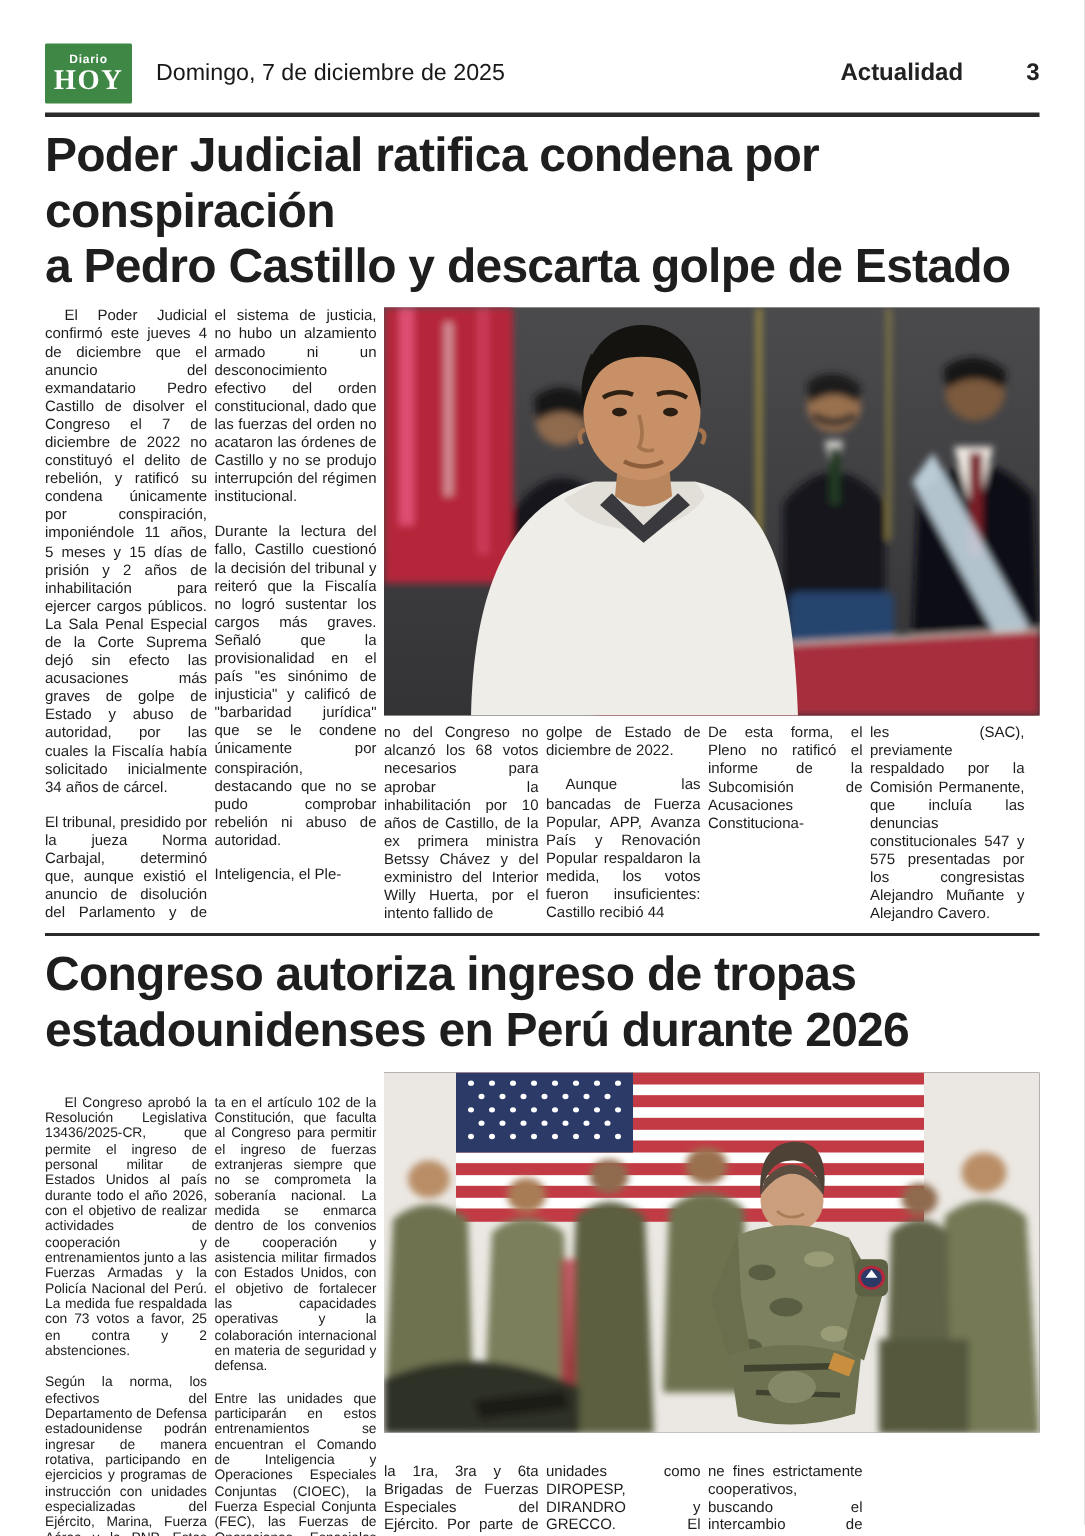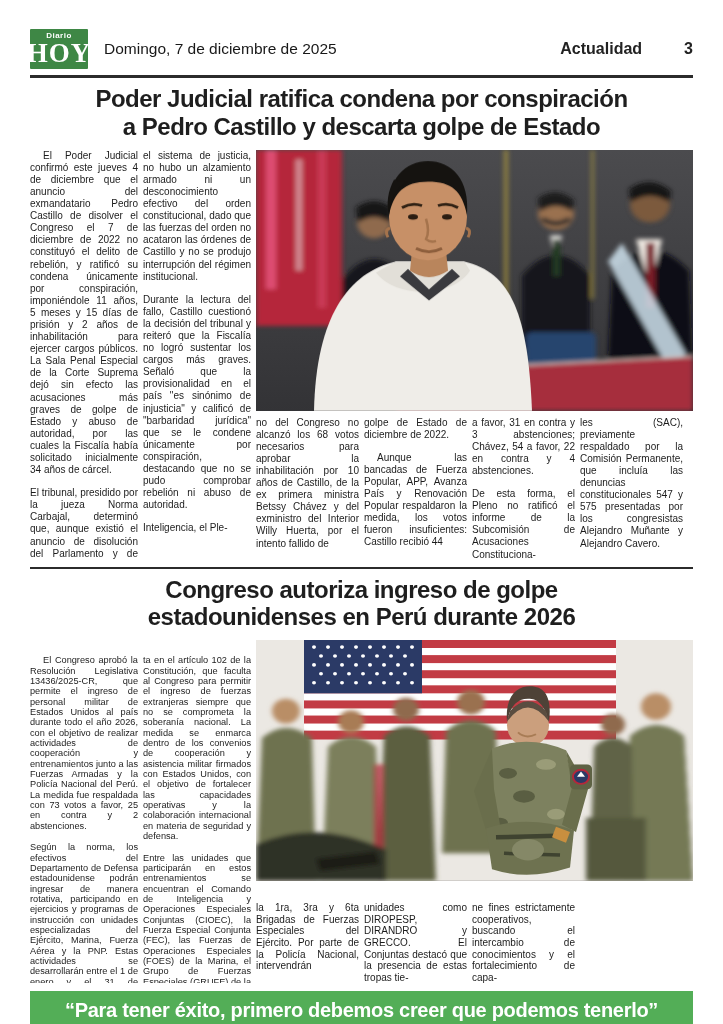--- a/index.html
+++ b/index.html
@@ -6,27 +6,27 @@
   .page{
     position:relative;width:723px;height:1024px;margin:0 auto;background:#ffffff;
     font-family:"Liberation Sans", sans-serif;color:#1c1c1c;overflow:hidden;
     box-sizing:border-box;padding:28px 30px 0 30px;
   }
   
   .hdr{display:flex;align-items:center;height:42px;}
   .logo{width:58px;height:40px;background:#3e8745;border-radius:1px;display:flex;
         flex-direction:column;align-items:center;justify-content:center;color:#fff;line-height:1;}
   .logo .lt{font-size:8px;font-weight:bold;letter-spacing:.5px;}
-  .logo .lm{font-family:"Liberation Serif", serif;font-size:27px;font-weight:bold;letter-spacing:1px;}
+  .logo .lm{font-family:"Liberation Serif", serif;font-size:19px;font-weight:bold;letter-spacing:1px;}
   .hdr .date{margin-left:16px;font-size:15.5px;color:#181818;}
   .hdr .right{margin-left:auto;display:flex;align-items:baseline;gap:42px;font-weight:bold;font-size:16px;color:#222;}
   .rule-thick{height:3px;background:#2b2b2b;margin-top:5px;}
   .rule-thin{height:2px;background:#2b2b2b;margin:6px 0 2px 0;}
   
-  h1,h2{font-size:24px;font-weight:bold;text-align:center;line-height:1.16;
+  h1,h2{font-size:32px;font-weight:bold;text-align:left;line-height:1.16;
         margin:7px 0 9px 0;color:#1e1e1e;letter-spacing:-.5px;}
   
   .article{display:flex;gap:5px;}
   .col{width:108px;flex:0 0 108px;text-align:justify;overflow:hidden;}
   .a1 .col{font-size:10px;line-height:12.1px;}
   .a1{height:411px;}
   .col p{margin:0 0 11px 0;}
   .col p.ind{text-indent:13px;}
   .col p:last-child{margin-bottom:0;}
   .rightblock{flex:1;display:flex;flex-direction:column;gap:6px;min-width:0;}
@@ -132,33 +132,32 @@
       </svg>
       <div class="subcols">
         <div class="col">
           <p>no del Congreso no alcanzó los 68 votos necesarios para aprobar la inhabilitación por 10 años de Castillo, de la ex primera ministra Betssy Chávez y del exministro del Interior Willy Huerta, por el intento fallido de</p>
         </div>
         <div class="col">
           <p>golpe de Estado de diciembre de 2022.</p>
           <p class="ind">Aunque las bancadas de Fuerza Popular, APP, Avanza País y Renovación Popular respaldaron la medida, los votos fueron insuficientes: Castillo recibió 44</p>
         </div>
         <div class="col">
-          <p>a favor, 31 en contra y 3 abstenciones; Chávez, 54 a favor, 22 en contra y 4 abstenciones.</p>
           <p>De esta forma, el Pleno no ratificó el informe de la Subcomisión de Acusaciones Constituciona-</p>
         </div>
         <div class="col">
           <p>les (SAC), previamente respaldado por la Comisión Permanente, que incluía las denuncias constitucionales 547 y 575 presentadas por los congresistas Alejandro Muñante y Alejandro Cavero.</p>
         </div>
       </div>
     </div>
   </div>
 
   <div class="rule-thin"></div>
 
-  <h2><span>Congreso autoriza ingreso de golpe</span><br><span>estadounidenses en Perú durante 2026</span></h2>
+  <h2><span>Congreso autoriza ingreso de tropas</span><br><span>estadounidenses en Perú durante 2026</span></h2>
 
   <div class="article a2">
     <div class="col">
       <p class="ind">El Congreso aprobó la Resolución Legislativa 13436/2025-CR, que permite el ingreso de personal militar de Estados Unidos al país durante todo el año 2026, con el objetivo de realizar actividades de cooperación y entrenamientos junto a las Fuerzas Armadas y la Policía Nacional del Perú. La medida fue respaldada con 73 votos a favor, 25 en contra y 2 abstenciones.</p>
       <p>Según la norma, los efectivos del Departamento de Defensa estadounidense podrán ingresar de manera rotativa, participando en ejercicios y programas de instrucción con unidades especializadas del Ejército, Marina, Fuerza Aérea y la PNP. Estas actividades se desarrollarán entre el 1 de enero y el 31 de diciembre de 2026, con rotaciones de grupos cada 3 a 6 meses. La autorización se susten-</p>
     </div>
     <div class="col">
       <p>ta en el artículo 102 de la Constitución, que faculta al Congreso para permitir el ingreso de fuerzas extranjeras siempre que no se comprometa la soberanía nacional. La medida se enmarca dentro de los convenios de cooperación y asistencia militar firmados con Estados Unidos, con el objetivo de fortalecer las capacidades operativas y la colaboración internacional en materia de seguridad y defensa.</p>
       <p>Entre las unidades que participarán en estos entrenamientos se encuentran el Comando de Inteligencia y Operaciones Especiales Conjuntas (CIOEC), la Fuerza Especial Conjunta (FEC), las Fuerzas de Operaciones Especiales (FOES) de la Marina, el Grupo de Fuerzas Especiales (GRUFE) de la Fuerza Aérea, así como</p>
     </div>

